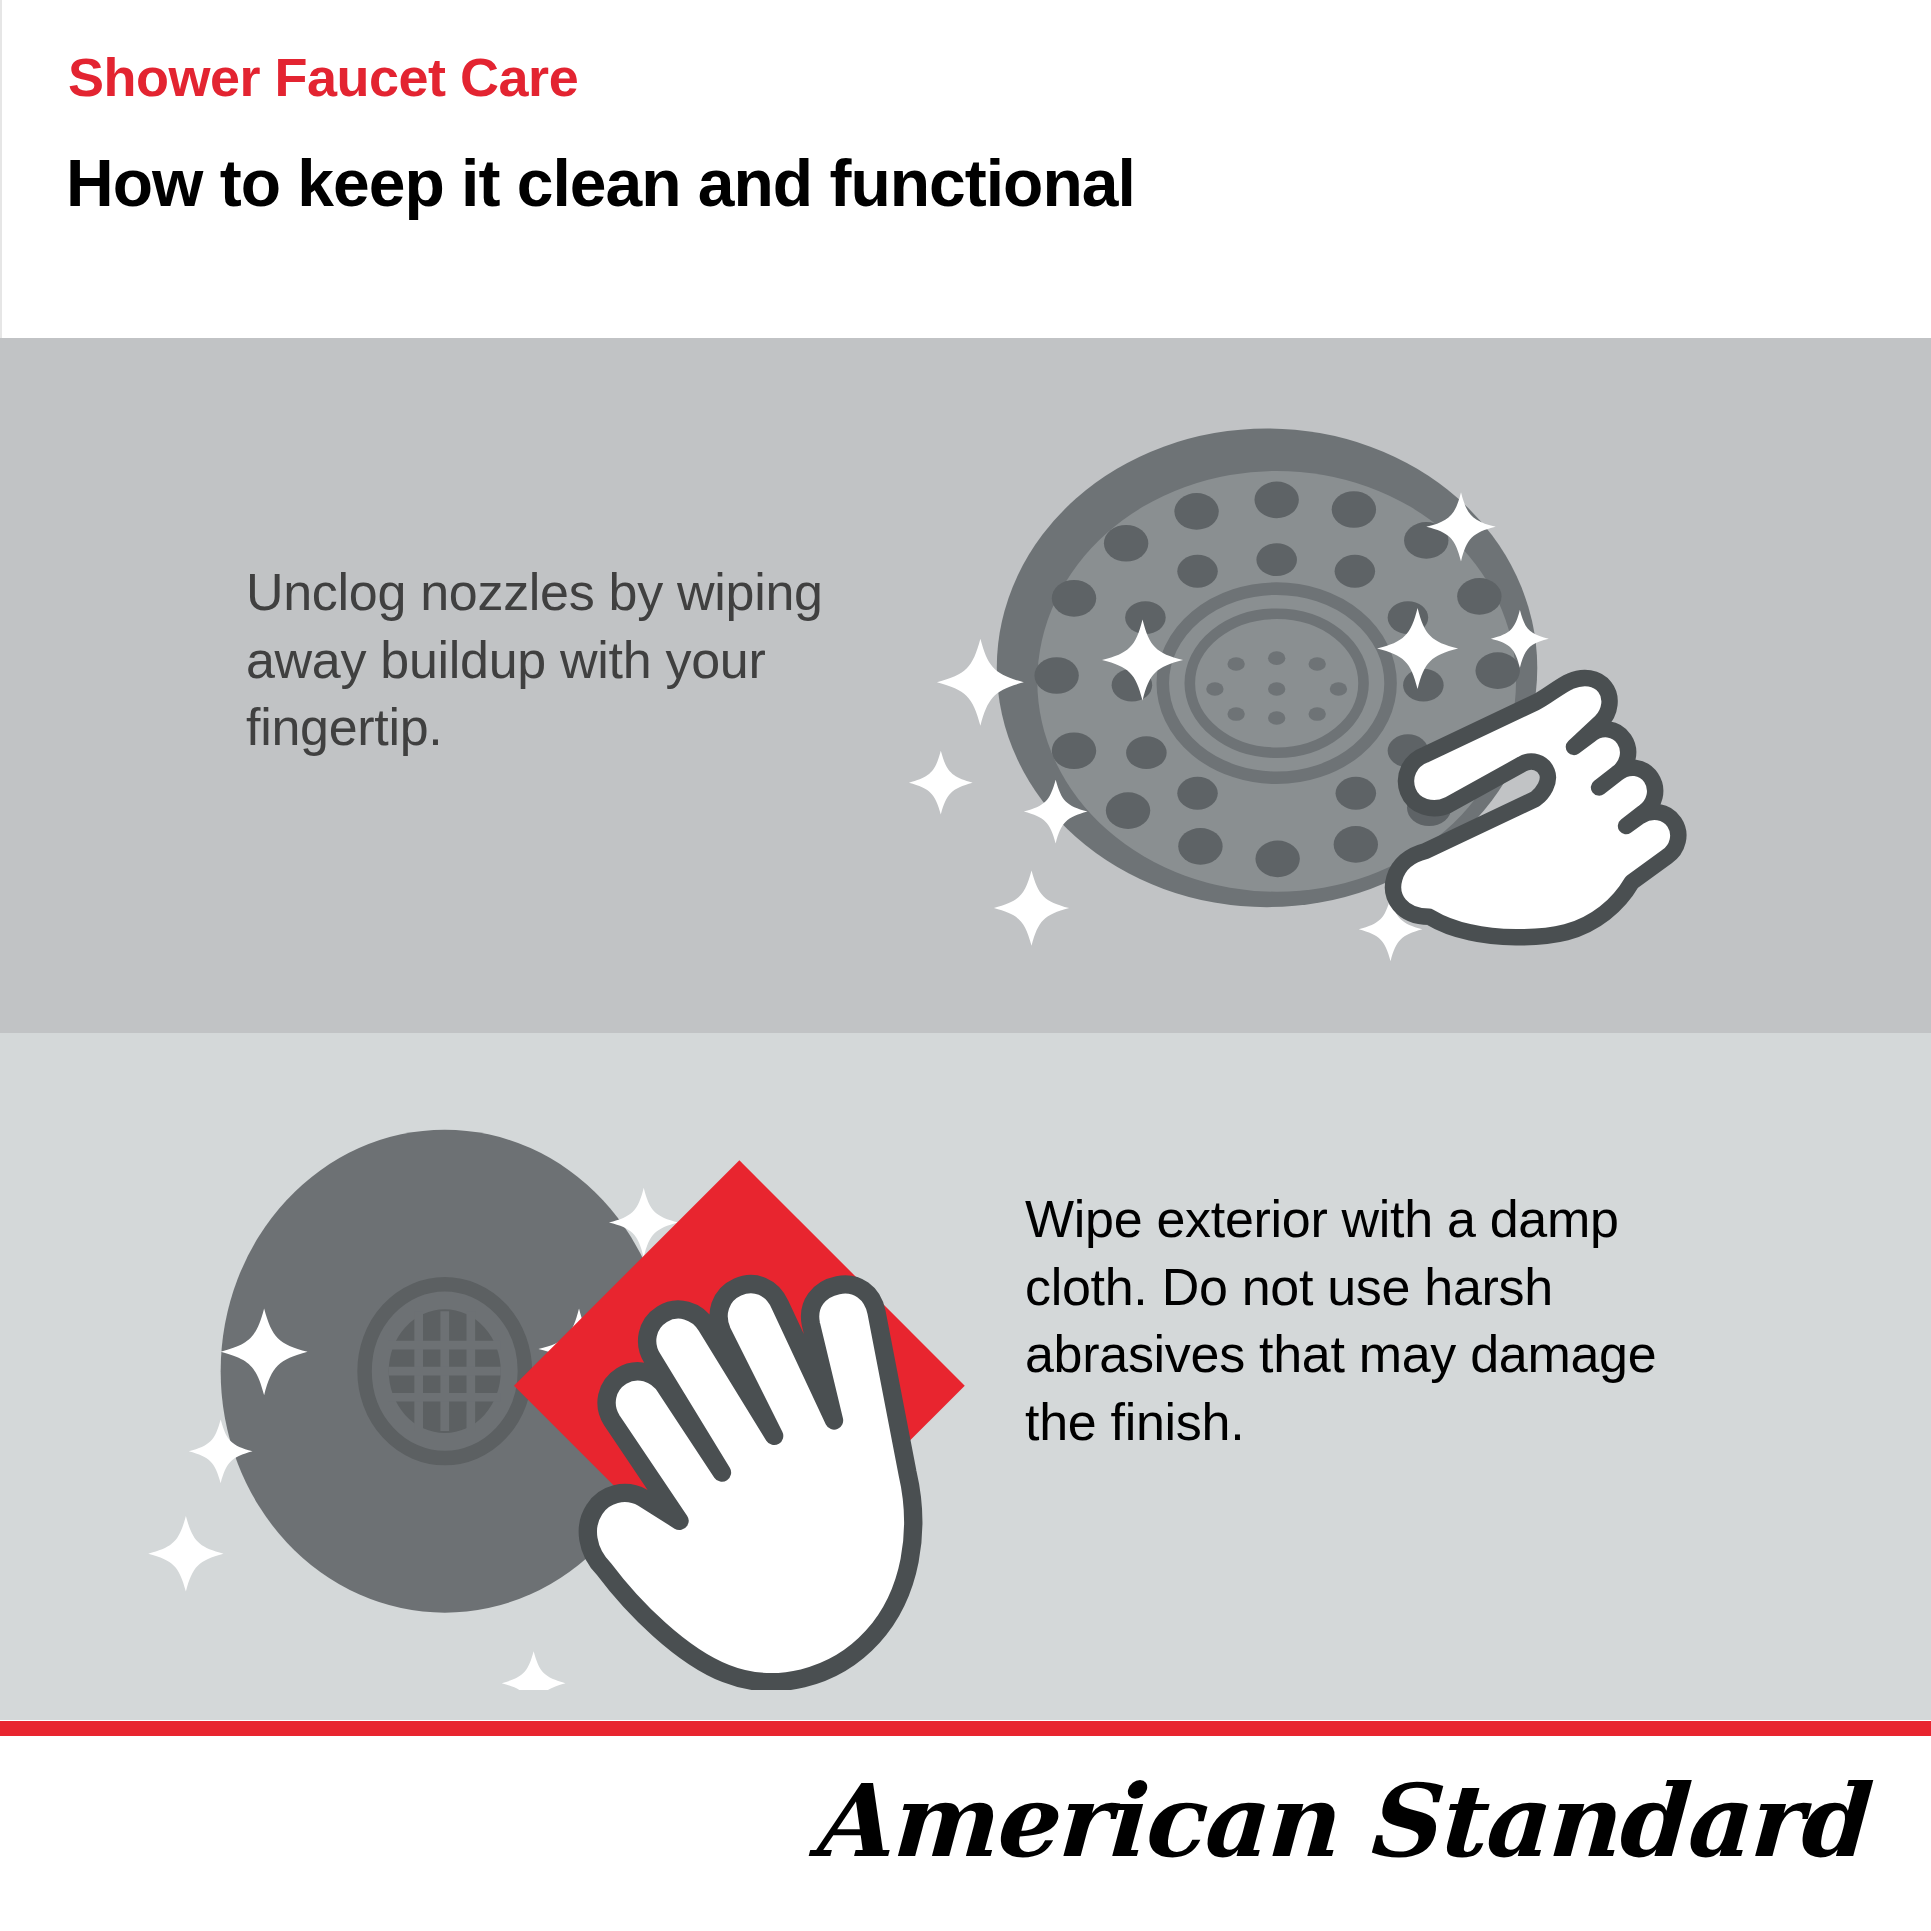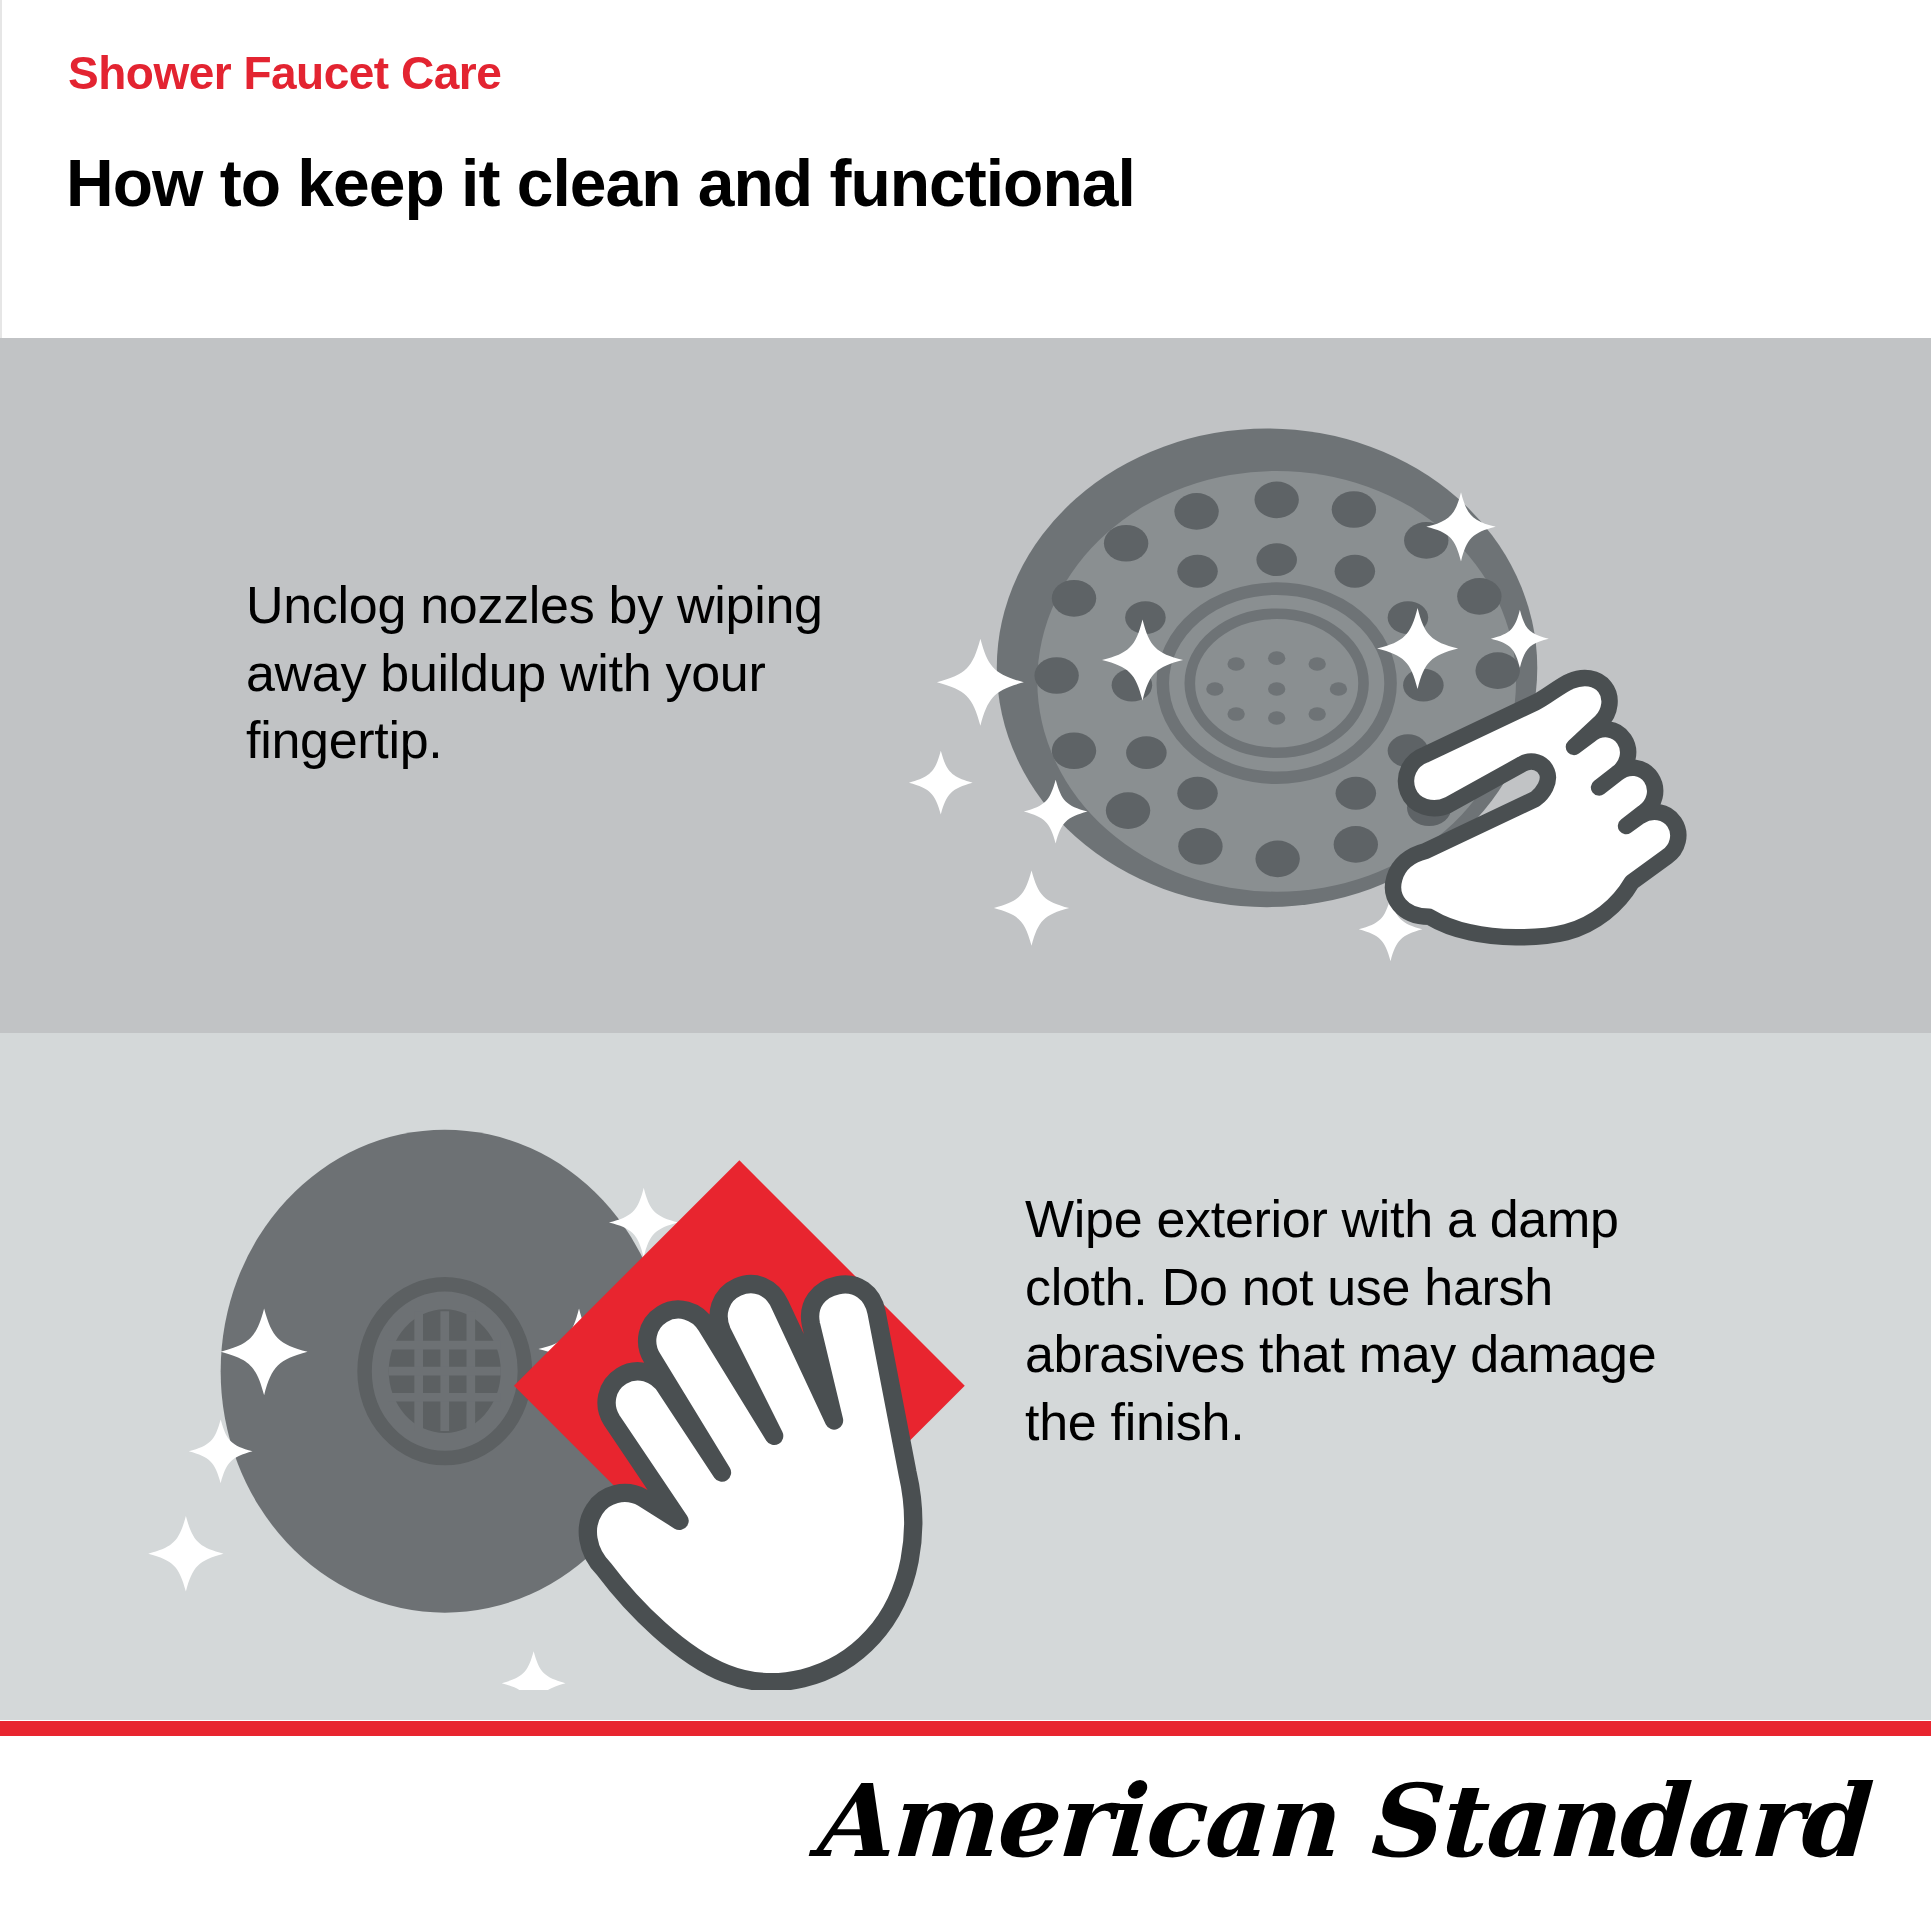--- a/index.html
+++ b/index.html
@@ -28,21 +28,21 @@
     width: 1931px;
     height: 338px;
     background: #ffffff;
     box-sizing: border-box;
     border-left: 2.9px solid #e6e6e6;
   }
   .header-title {
     position: absolute;
     left: 66px;
     top: 50px;
-    font-size: 46px;
+    font-size: 54px;
     font-weight: bold;
     color: #e32431;
     letter-spacing: -0.5px;
     white-space: nowrap;
     line-height: 1;
   }
   .header-subtitle {
     position: absolute;
     left: 64px;
     top: 150px;
@@ -58,25 +58,25 @@
   .panel-one {
     position: absolute;
     left: 0; top: 338px;
     width: 1931px;
     height: 695px;
     background: #c1c3c5;
   }
   .panel-one-text {
     position: absolute;
     left: 246px;
-    top: 234px;
+    top: 221px;
     width: 618px;
     font-size: 52px;
     font-weight: 300;
-    color: #000000;
+    color: #404040;
     line-height: 1.30;
     letter-spacing: -0.3px;
   }
 
   
   .panel-two {
     position: absolute;
     left: 0; top: 1033px;
     width: 1931px;
     height: 687px;

